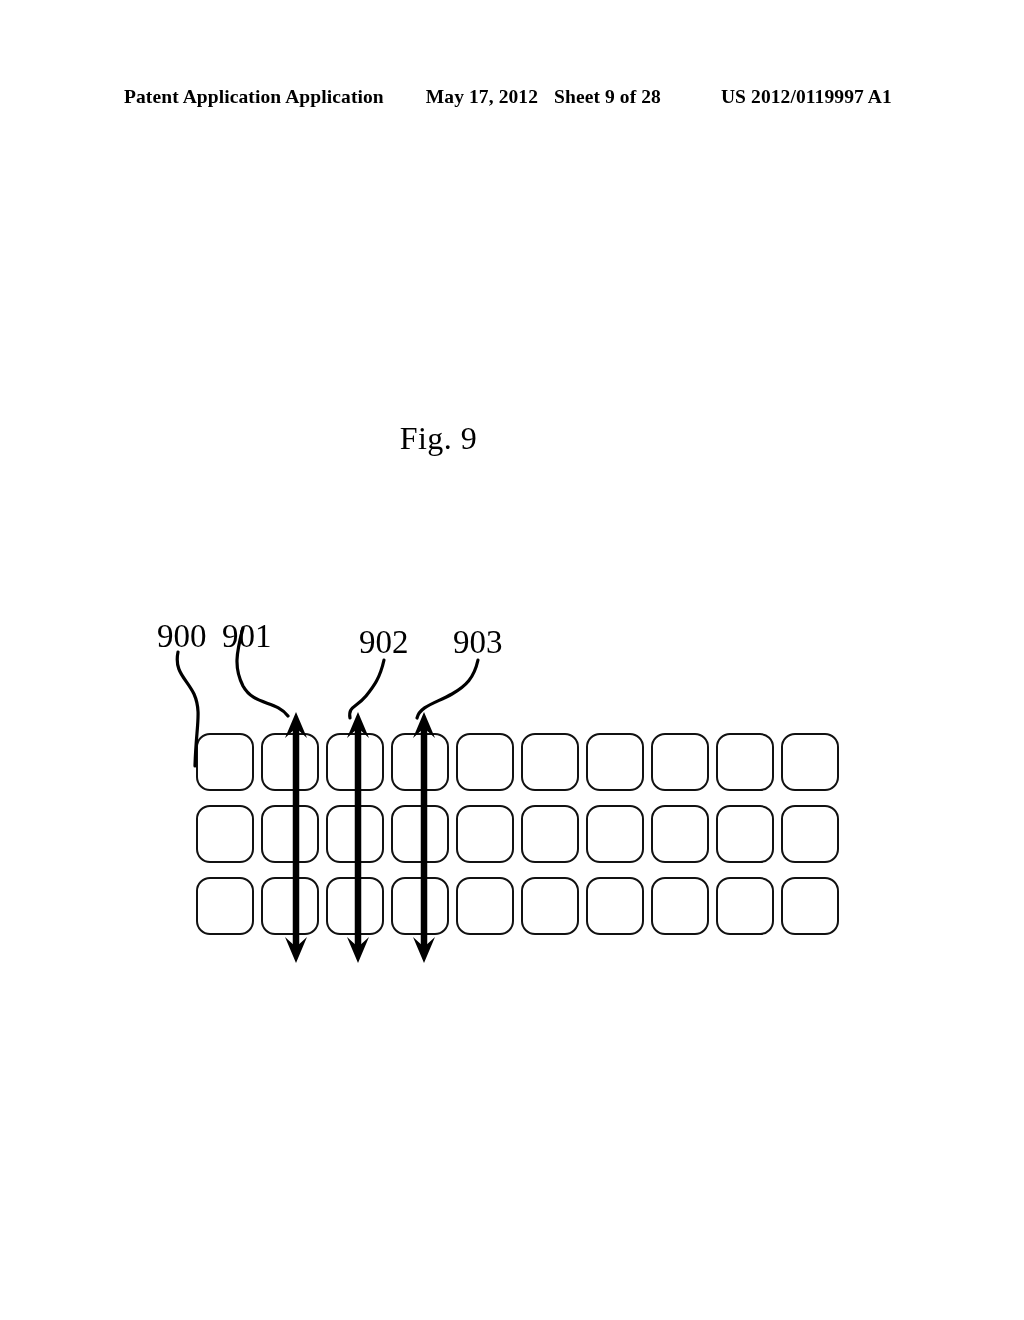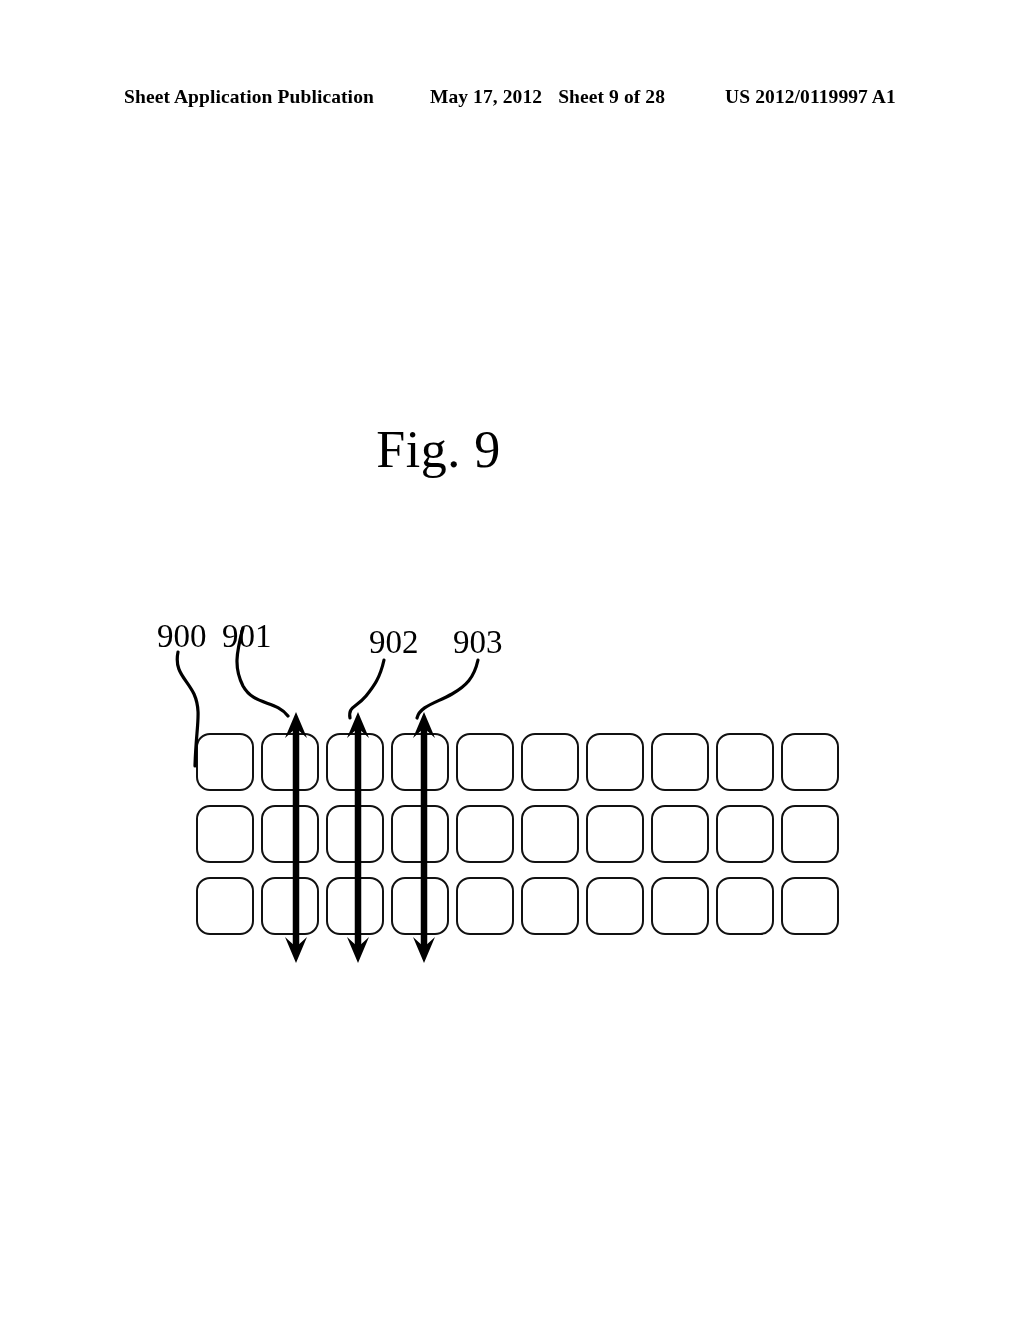--- a/index.html
+++ b/index.html
@@ -29,38 +29,38 @@
     font-weight: bold;
     font-size: 19.5px;
     letter-spacing: 0.1px;
     white-space: nowrap;
   }
   #page-header .hdr-left {
     flex: 0 0 auto;
   }
   #page-header .hdr-mid {
     flex: 0 0 auto;
-    margin-left: 56px;
+    margin-left: 42px;
   }
   #page-header .hdr-mid .sheet {
     margin-left: 11px;
   }
   #page-header .hdr-right {
     flex: 0 0 auto;
     margin-left: 60px;
   }
 
   
   #figure-title {
     position: absolute;
     left: 0;
     top: 420px;
     width: 877px;
     text-align: center;
-    font-size: 52px;
+    font-size: 32px;
     font-weight: normal;
     letter-spacing: 0.5px;
   }
 
   
   #drawing {
     position: absolute;
     left: 0;
     top: 0;
     width: 1024px;
@@ -97,21 +97,21 @@
     top: 0;
     width: 1024px;
     height: 1320px;
     pointer-events: none;
   }
 </style>
 </head>
 <body>
 
 <div id="page-header">
-  <span class="hdr-left">Sheet Application Publication</span>
+  <span class="hdr-left">Patent Application Application</span>
   <span class="hdr-mid">
     <span>May 17, 2012</span>
     <span class="sheet">Sheet 9 of 28</span>
   </span>
   <span class="hdr-right">US 2012/0119997 A1</span>
 </div>
 
 <div id="figure-title">Fig. 9</div>
 
 <div id="drawing">
@@ -174,16 +174,16 @@
       <g>
         <line x1="424" x2="424" y1="726.3" y2="948.7" stroke="#000000" stroke-width="6.5"></line>
         <polygon points="424,712 413,738 424,728.12 435,738" fill="#000000"></polygon>
         <polygon points="424,963 413,937 424,946.88 435,937" fill="#000000"></polygon>
       </g>
     </svg>
 
   <div id="label-layer">
       <div class="ref-label" style="left: 157px; top: 620px;">900</div>
       <div class="ref-label" style="left: 222px; top: 620px;">901</div>
-      <div class="ref-label" style="left: 369px; top: 626px;">902</div>
+      <div class="ref-label" style="left: 359px; top: 626px;">902</div>
       <div class="ref-label" style="left: 453px; top: 626px;">903</div>
     </div>
 </div>
 
 </body></html>

